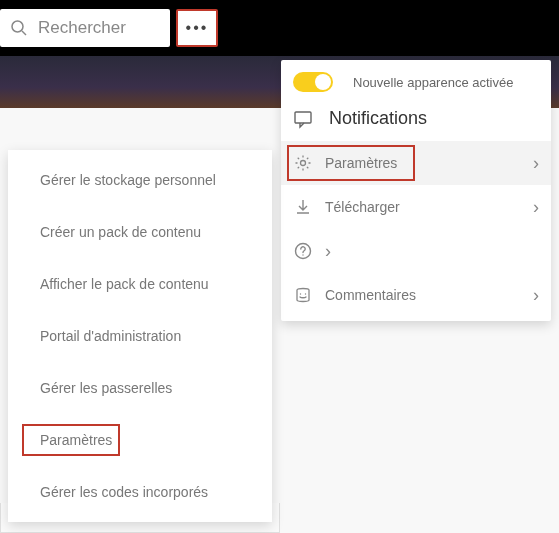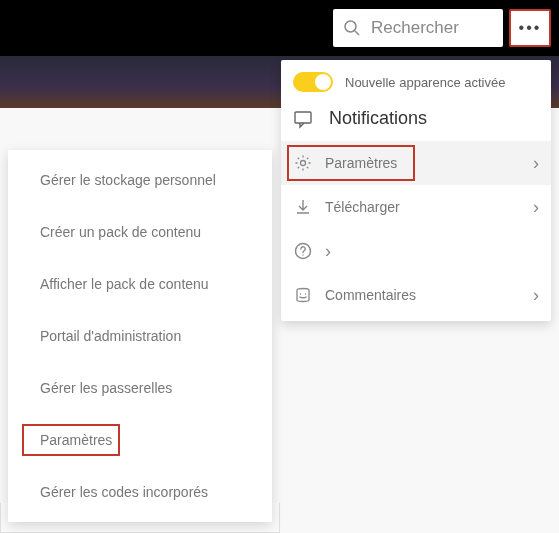--- a/index.html
+++ b/index.html
@@ -9,21 +9,20 @@
       width: 559px;
       height: 533px;
       position: relative;
       overflow: hidden;
     }
     .topbar {
       background: #000;
       height: 56px;
       display: flex;
       align-items: center;
-      justify-content: flex-end;
       padding-right: 8px;
       gap: 6px;
     }
     .search-box {
       background: #fff;
       height: 38px;
       width: 170px;
       display: flex;
       align-items: center;
       padding: 0 10px;
@@ -63,21 +62,21 @@
       width: 270px;
       background: #fff;
       box-shadow: 0 4px 12px rgba(0,0,0,0.15);
       border-radius: 2px;
       z-index: 20;
       padding-bottom: 4px;
     }
     .toggle-row {
       display: flex;
       align-items: center;
-      gap: 12px;
+      gap: 20px;
       padding: 12px 12px 6px 12px;
     }
     .toggle {
       width: 40px;
       height: 20px;
       background: #f9ce1d;
       border-radius: 10px;
       position: relative;
     }
     .toggle-knob {

